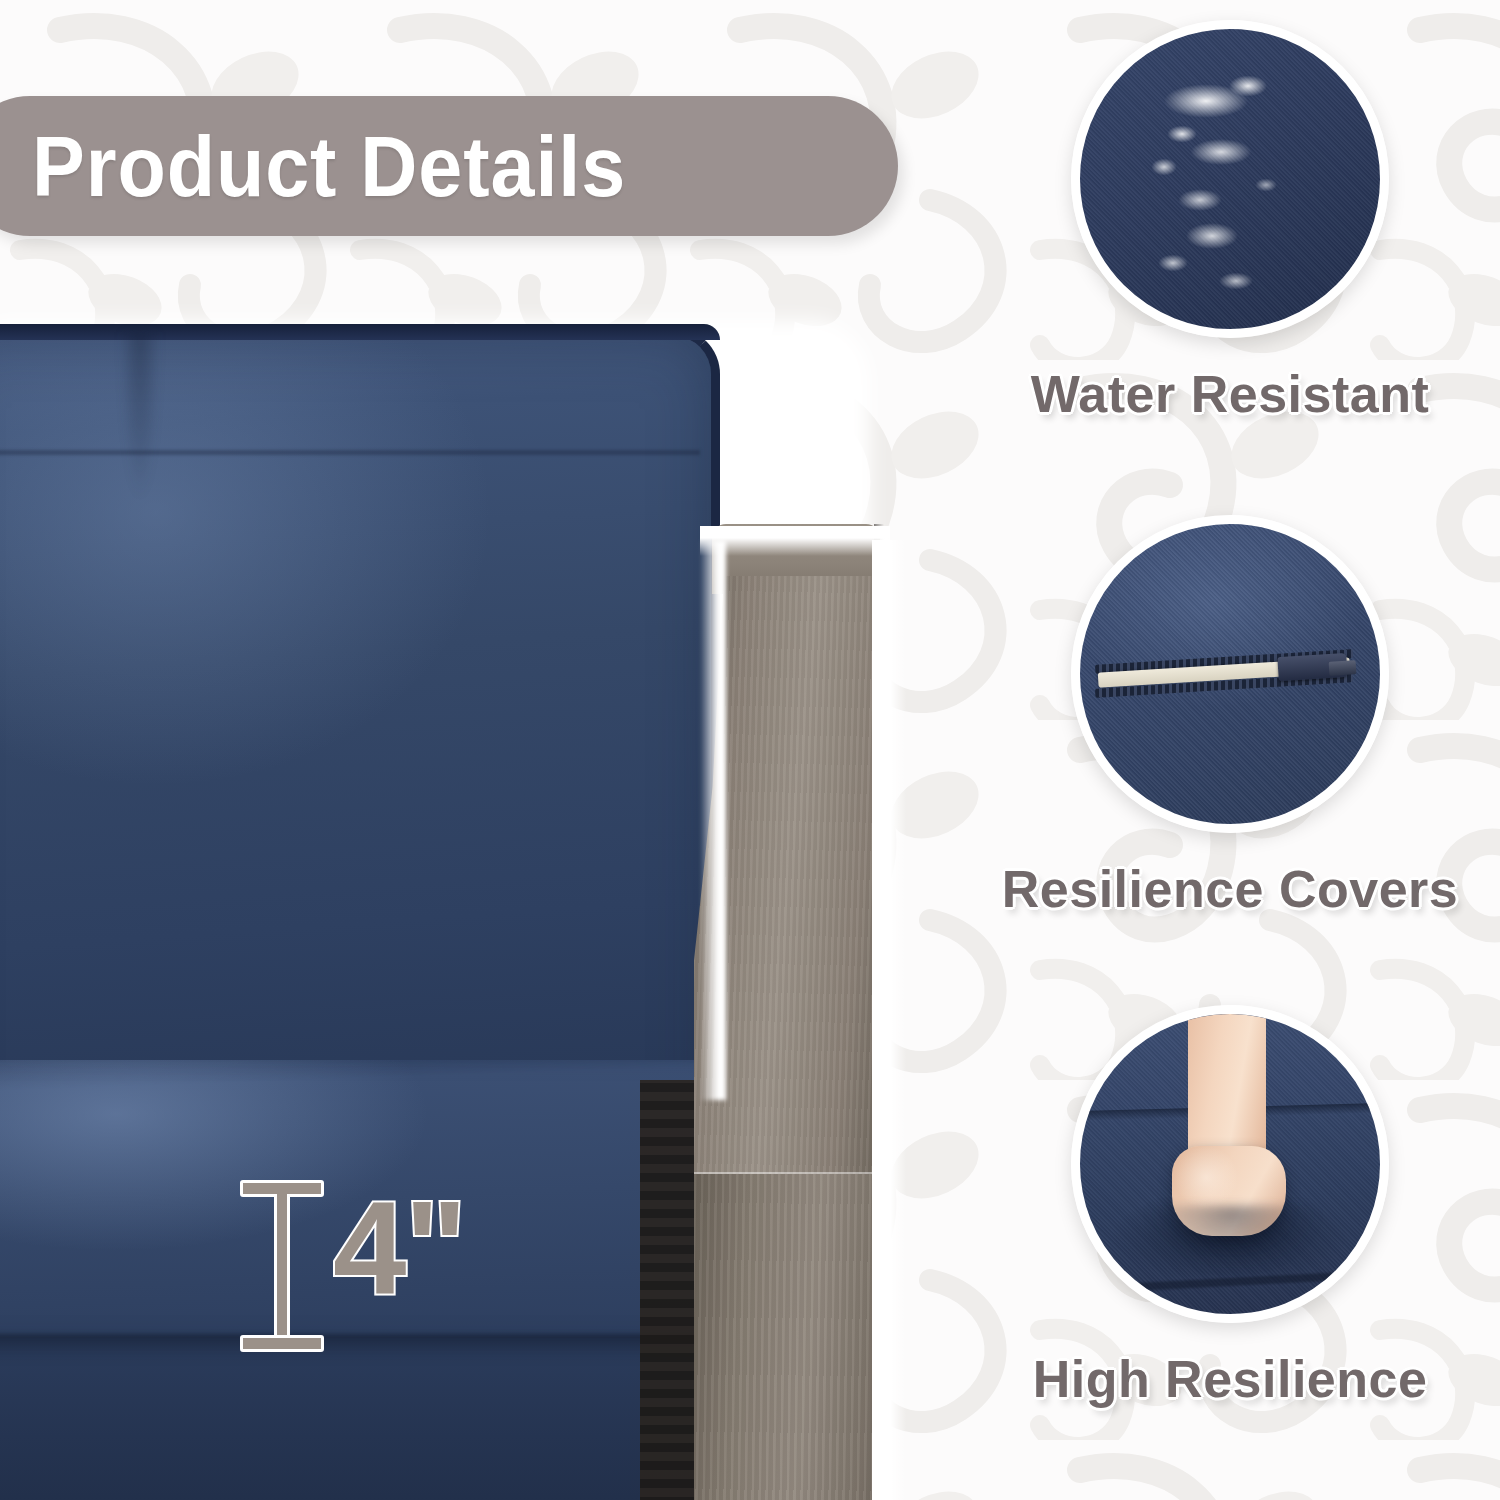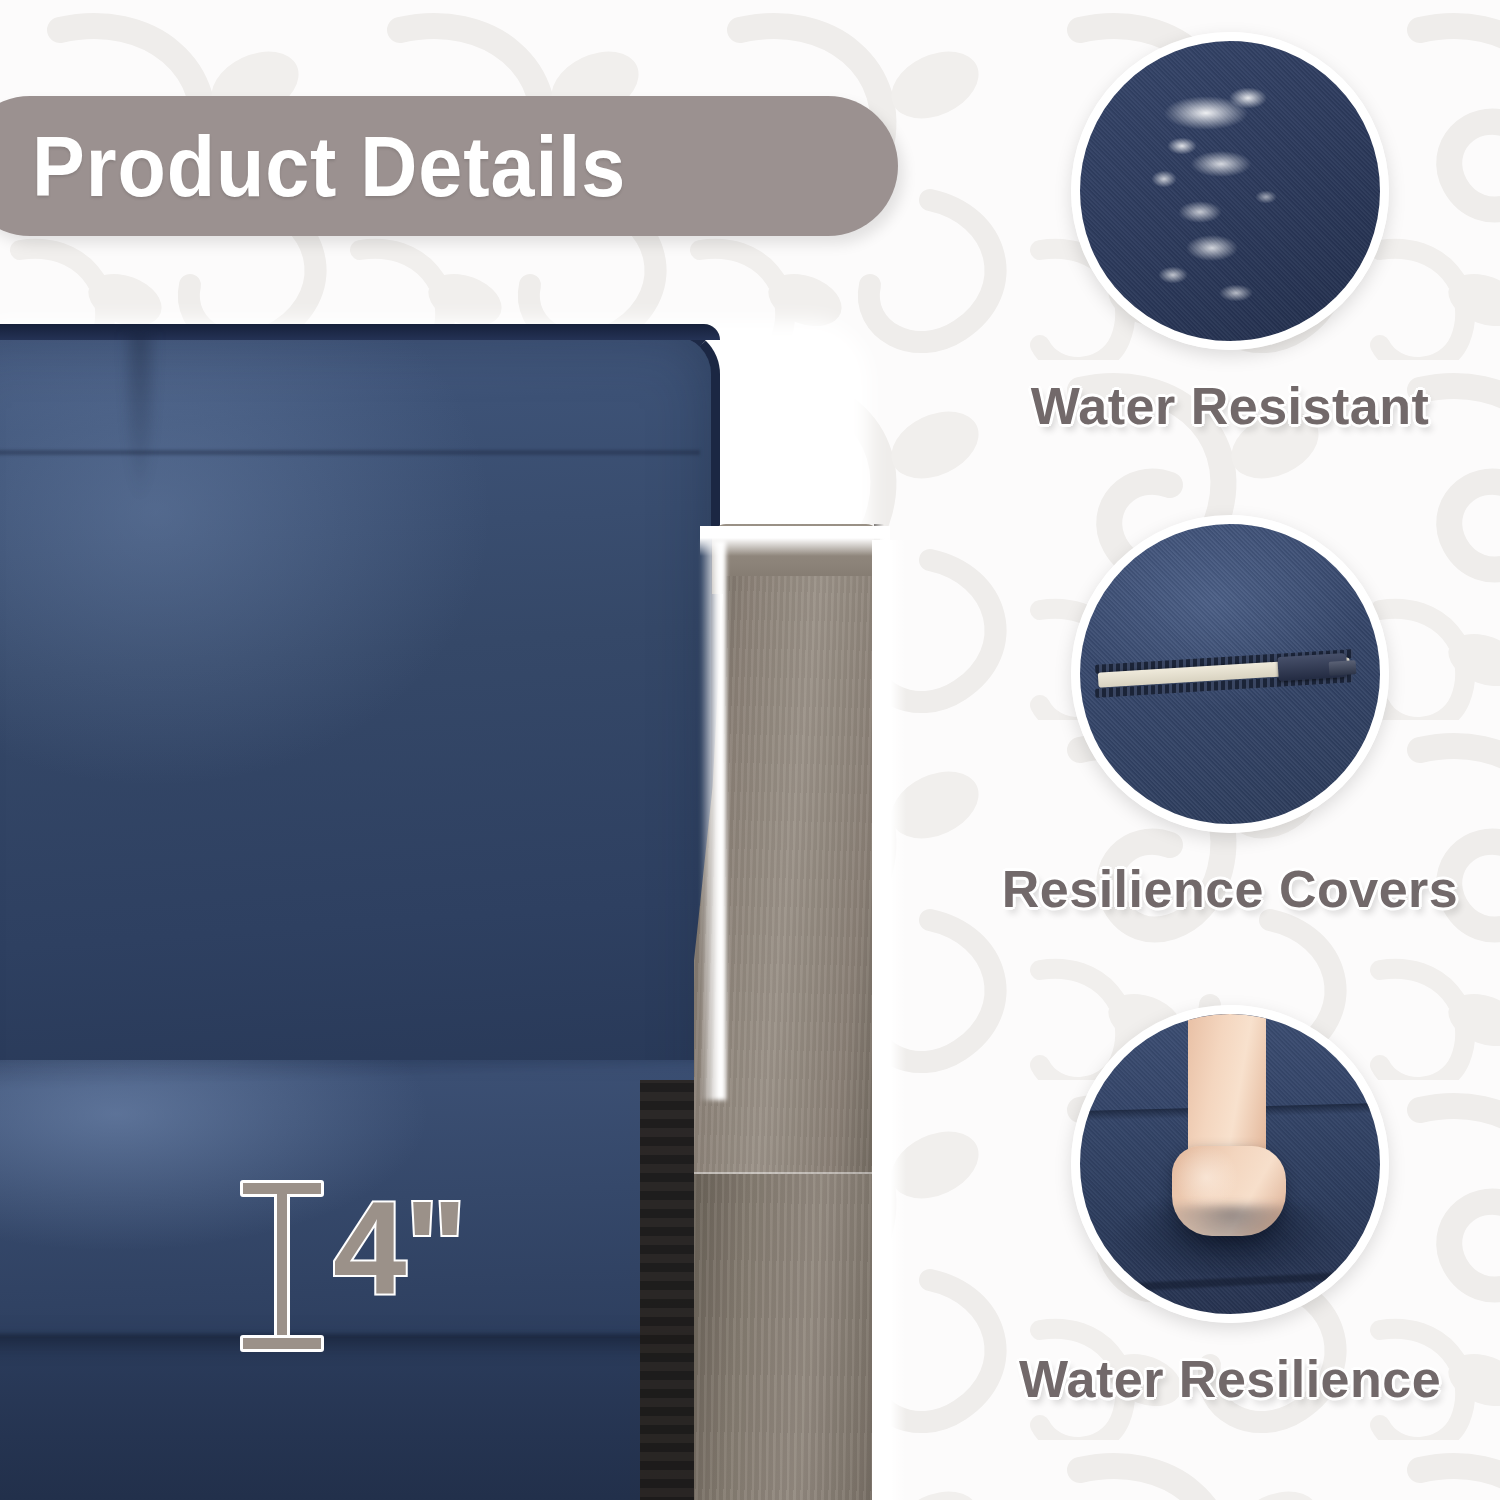--- a/index.html
+++ b/index.html
@@ -229,21 +229,21 @@
     paint-order:stroke fill;
   }
 
   
   #feature-column {
     position:absolute;
     left:960px; top:0;
     width:540px; height:1500px;
   }
   .feature-block { position:absolute; left:0; width:540px; }
-  #feature-1 { top:32px; }
+  #feature-1 { top:20px; }
   #feature-2 { top:515px; }
   #feature-3 { top:1005px; }
 
   .feature-circle {
     position:relative;
     width:318px; height:318px;
     margin:0 auto;
     border-radius:50%;
     border:9px solid #ffffff;
     box-shadow:0 6px 18px rgba(0,0,0,.13);
@@ -439,17 +439,17 @@
     </div>
 
     <div class="feature-block" id="feature-3">
       <div class="feature-circle" id="circle-hand">
         <div id="cushion-seam-h"></div>
         <div id="hand-forearm"></div>
         <div id="hand-fist"></div>
         <div id="hand-dimple"></div>
         <div id="cushion-seam-b"></div>
       </div>
-      <div class="feature-label">Water Resilience</div>
+      <div class="feature-label">High Resilience</div>
     </div>
 
   </div>
 </div>
 
 </body></html>

